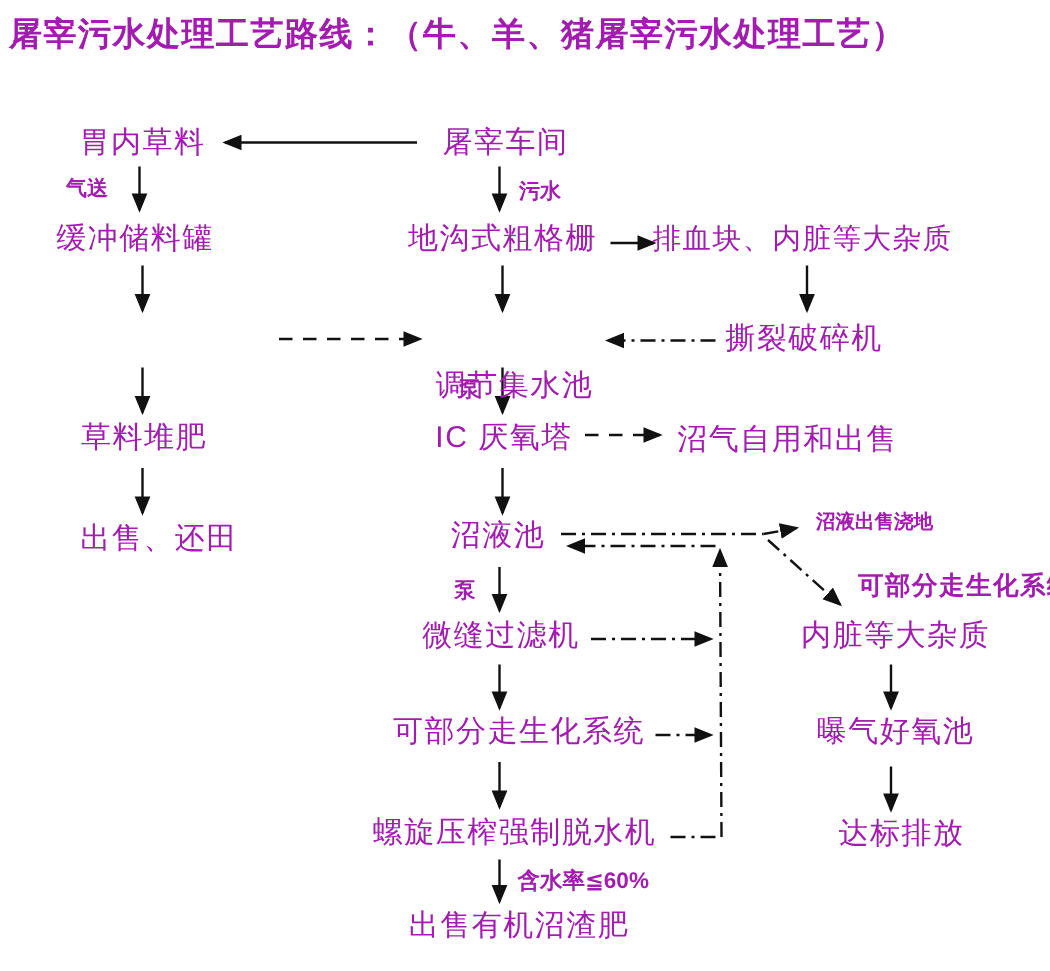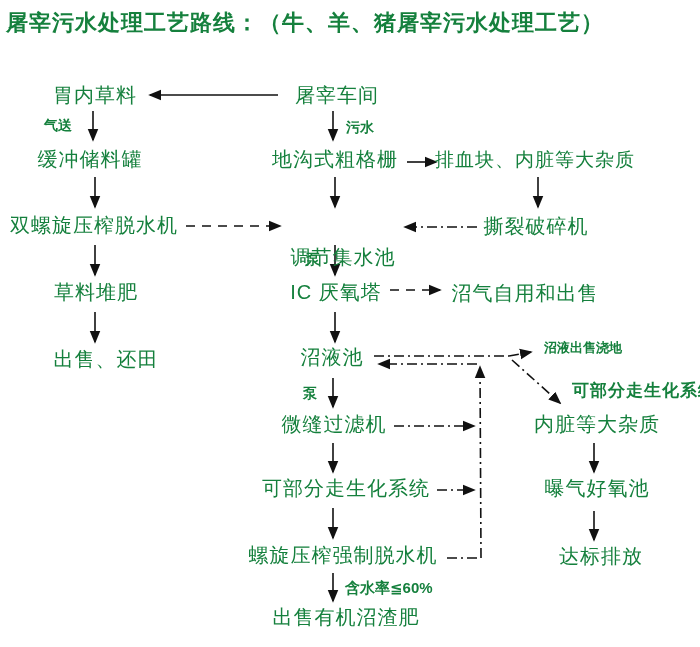--- a/index.html
+++ b/index.html
@@ -1,18 +1,18 @@
 <!DOCTYPE html>
 <html><head>
 <meta charset="utf-8">
 <style>
   html,body { margin:0; padding:0; background:#ffffff; }
   #canvas {
     position:relative; width:700px; height:647px; background:#ffffff;
-    font-family:"Liberation Sans","DejaVu Sans",sans-serif; color:#15803d;
+    font-family:"Liberation Sans","DejaVu Sans",sans-serif; color:#a21caf;
     overflow:hidden;
   }
   #arrow-layer { position:absolute; left:0; top:0; width:700px; height:647px; }
   .title {
     position:absolute; left:6px; top:8px; font-size:22px; font-weight:700;
     letter-spacing:1px; white-space:nowrap;
   }
   .node {
     position:absolute; transform:translateX(-50%); font-size:20px; font-weight:400;
     white-space:nowrap; letter-spacing:1px; line-height:1.1;
@@ -78,21 +78,20 @@
   <div class="node" style="left:95px; top:84px;">胃内草料</div>
   <div class="node" style="left:337px; top:84px;">屠宰车间</div>
 
   <div class="lbl lbl14" style="left:44px; top:118px;text-align:center;">气送</div>
   <div class="lbl lbl14" style="left:346px; top:120px;">污水</div>
 
   <div class="node" style="left:90px; top:148px;">缓冲储料罐</div>
   <div class="node" style="left:335px; top:148px;">地沟式粗格栅</div>
   <div class="node sz19" style="left:535px; top:150px;">排血块、内脏等大杂质</div>
 
-  <div class="node" style="left:94px; top:214px;">双螺旋压榨脱水机</div>
   <div class="node" style="left:343px; top:206px;margin-top:40px;">调节集水池</div>
   <div class="node" style="left:536px; top:215px;">撕裂破碎机</div>
 
   <div class="lbl lbl14" style="left:306px; top:252px;">泵</div>
 
   <div class="node" style="left:96px; top:281px;">草料堆肥</div>
   <div class="node" style="left:336px; top:281px;">IC 厌氧塔</div>
   <div class="node" style="left:525px; top:282px;">沼气自用和出售</div>
 
   <div class="node" style="left:106px; top:348px;">出售、还田</div>

